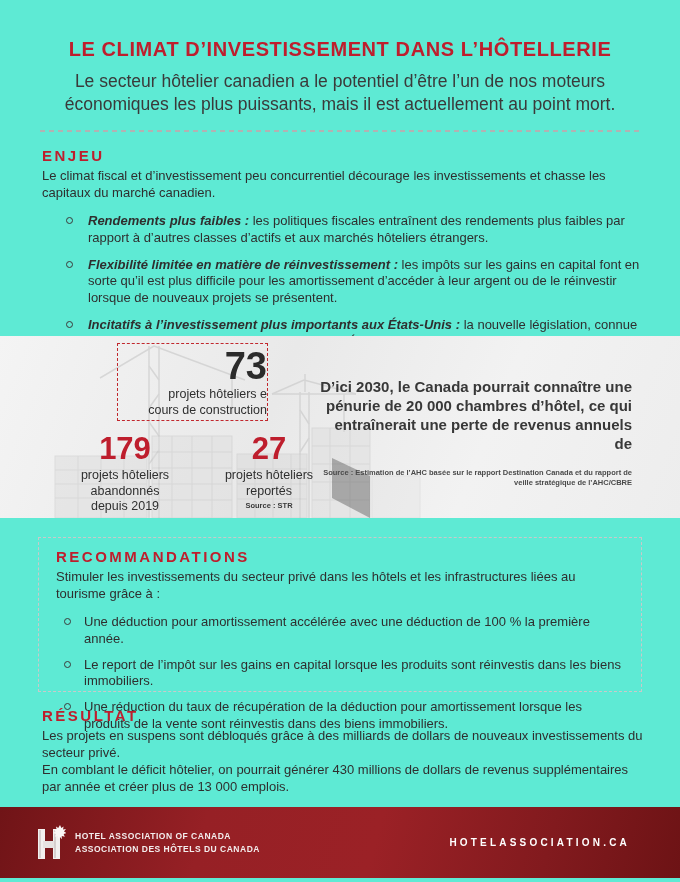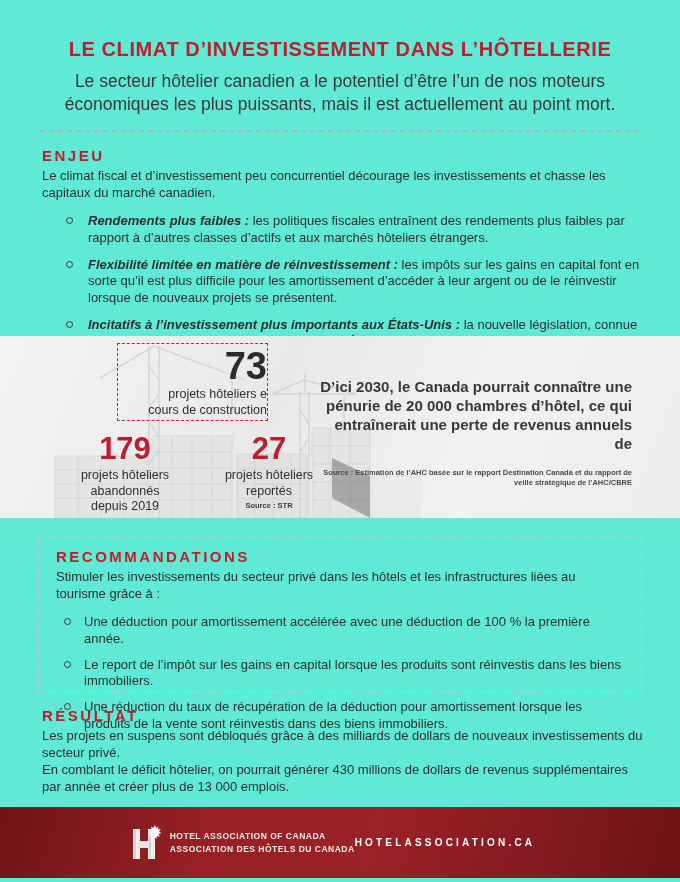--- a/index.html
+++ b/index.html
@@ -97,21 +97,21 @@
   .reco .bullet-marker { left: 8px; }
 
   
   .resultat { position: absolute; top: 707px; left: 42px; right: 36px; }
   .resultat p { margin: 0; }
 
   
   .footer {
     position: absolute; left: 0; top: 807px; width: 680px; height: 71px;
     background: linear-gradient(105deg, #701417 0%, #962025 30%, #9b2126 55%, #821a1e 80%, #6d1315 100%);
-    display: flex; align-items: center; justify-content: center;
+    display: flex; align-items: center; justify-content: space-between;
     box-sizing: border-box; padding: 0 50px 0 36px;
   }
   .footer-left { display: flex; align-items: center; }
   .logo { width: 30px; height: 38px; margin-right: 9px; }
   .org-text { color: #f3eded; }
   .org-line { font-size: 8.5px; font-weight: 600; letter-spacing: 0.5px; line-height: 1.45; }
   .website { color: #ffffff; font-size: 10px; font-weight: 700; letter-spacing: 3.2px; }
 </style>
 </head>
 <body>

